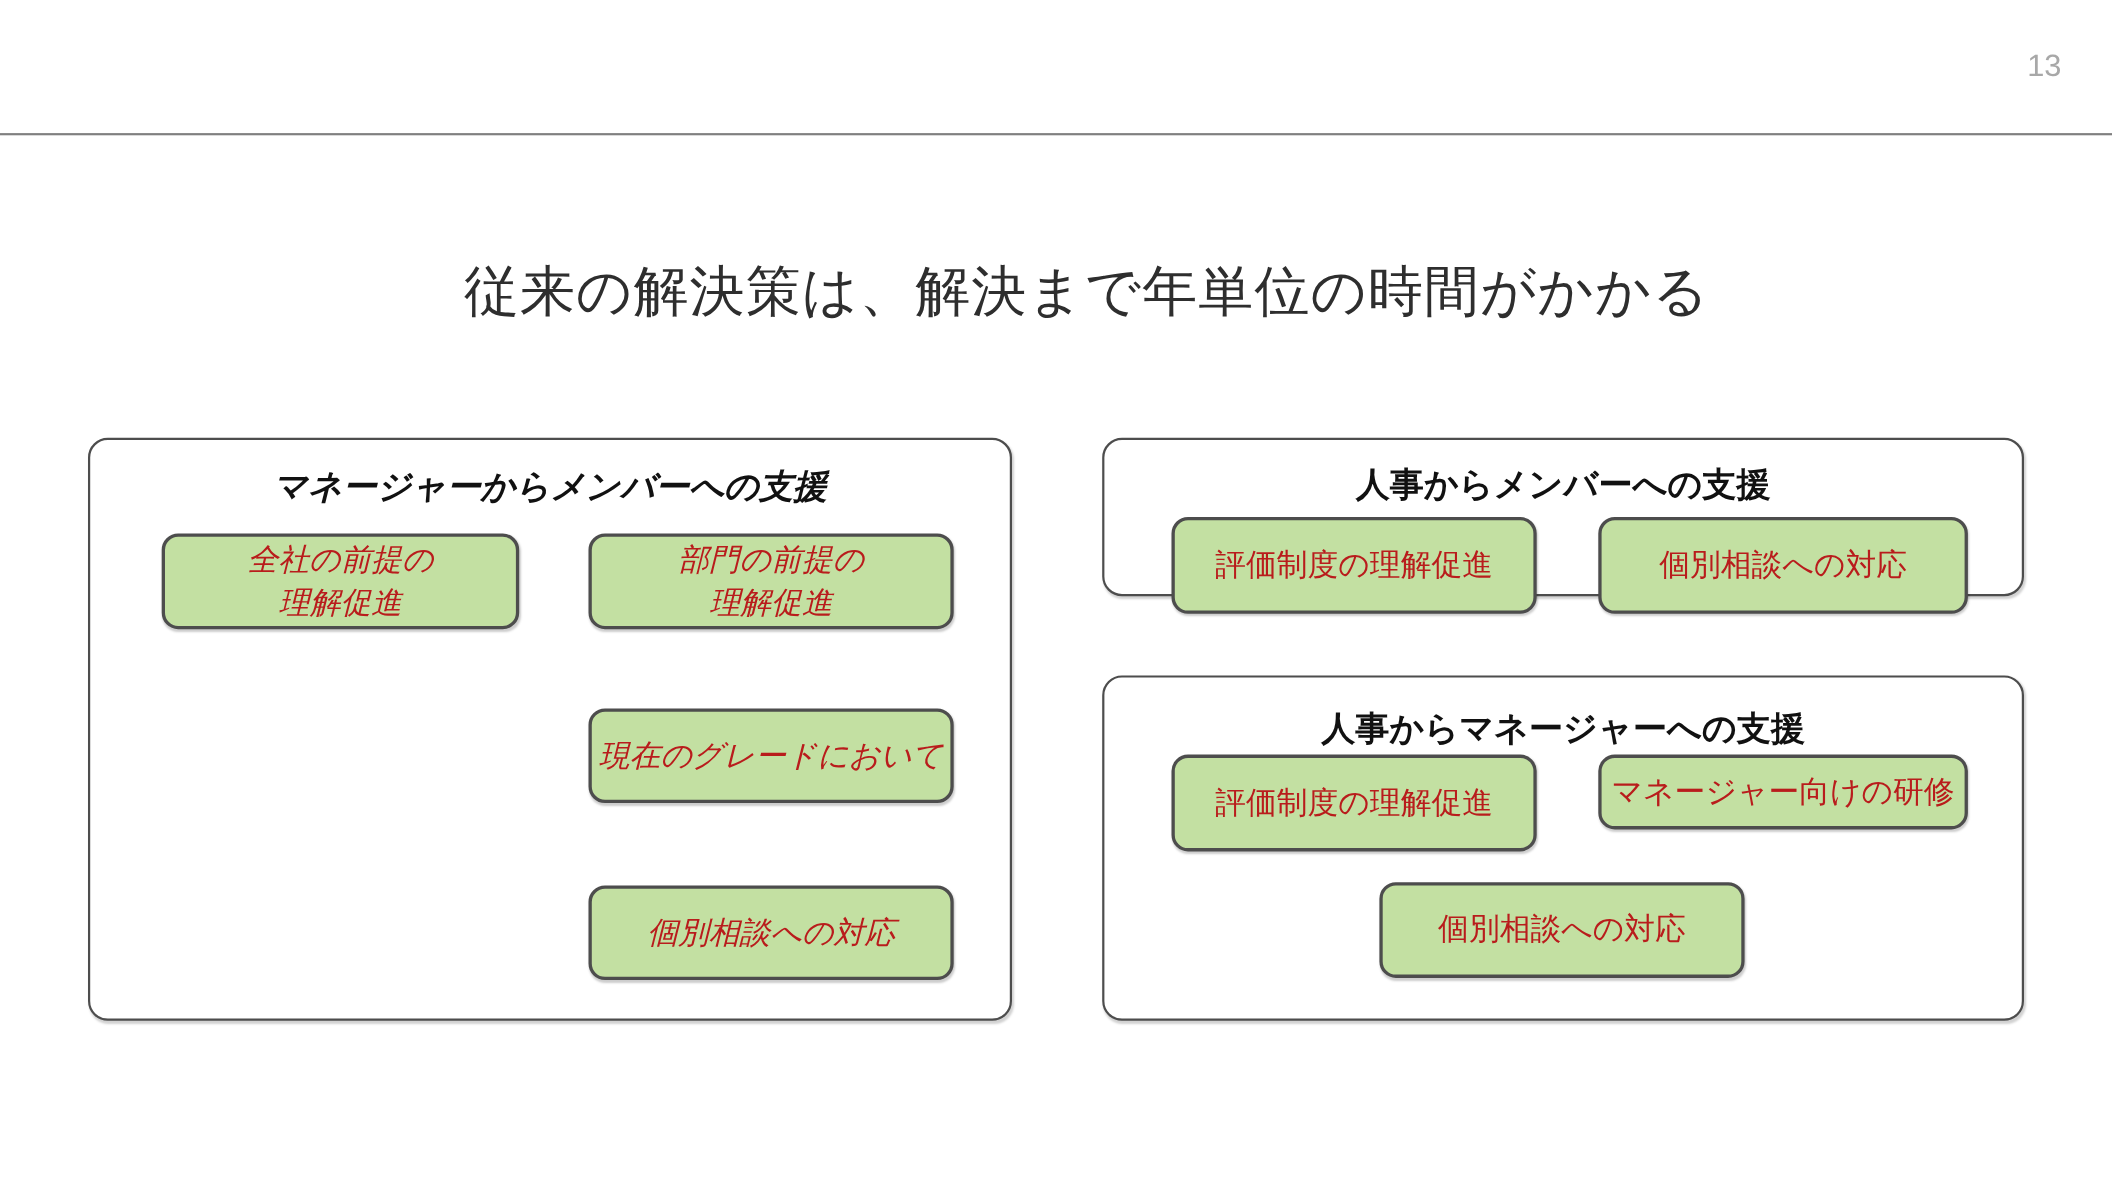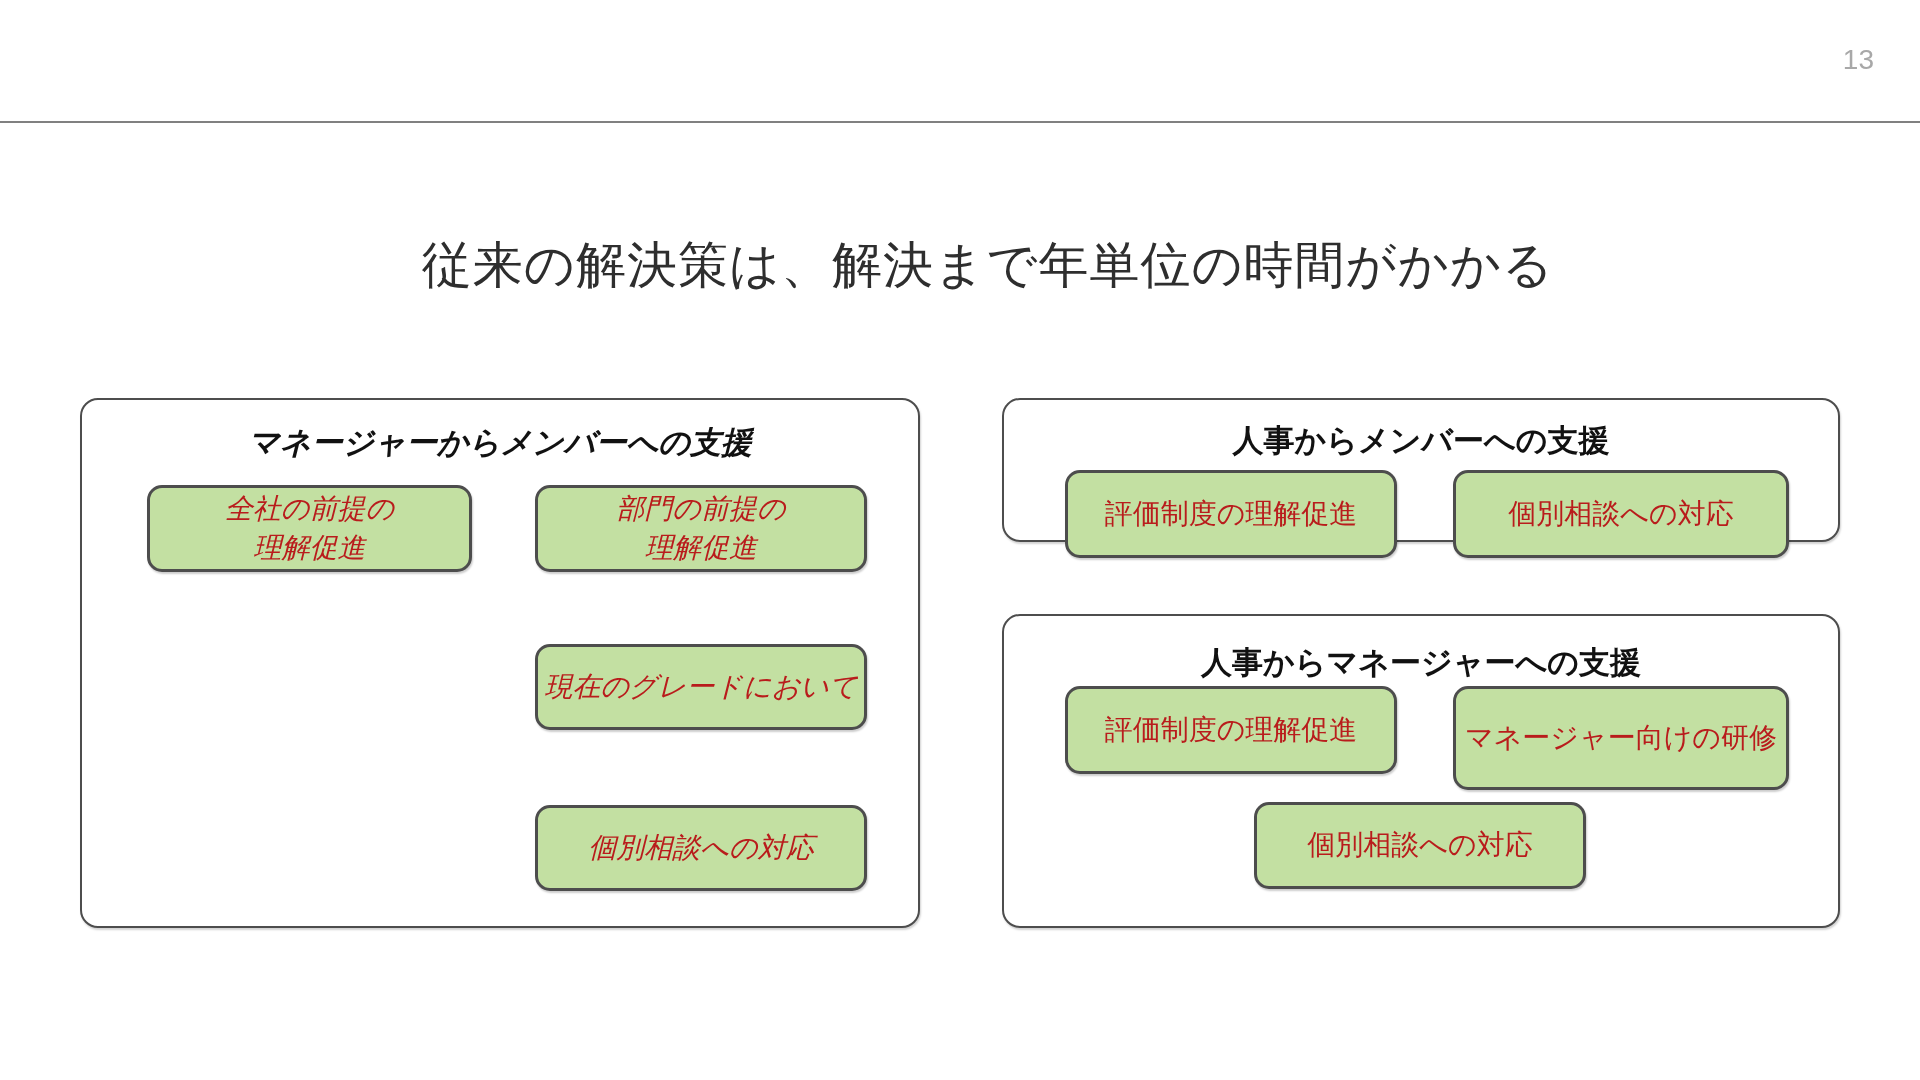--- a/index.html
+++ b/index.html
@@ -103,21 +103,21 @@
   .lp-b4 { left: 453px; top: 244px; width: 332px; height: 86px; }
   .lp-b5 { left: 65px;  top: 405px; width: 325px; height: 86px; }
   .lp-b6 { left: 453px; top: 405px; width: 332px; height: 86px; }
 
   
   .rt-b1 { left: 61px;  top: 70px;  width: 332px; height: 88px; }
   .rt-b2 { left: 449px; top: 70px;  width: 336px; height: 88px; }
 
   
   .rb-b1 { left: 61px;  top: 70px;  width: 332px; height: 88px; }
-  .rb-b2 { left: 449px; top: 70px;  width: 336px; height: 104px; }
+  .rb-b2 { left: 449px; top: 70px;  width: 336px; height: 68px; }
   .rb-b3 { left: 250px; top: 186px; width: 332px; height: 87px; }
 </style>
 </head>
 <body>
 
 <div class="slide">
 
   <div class="slide-header">
     <div class="page-number">13</div>
   </div>

